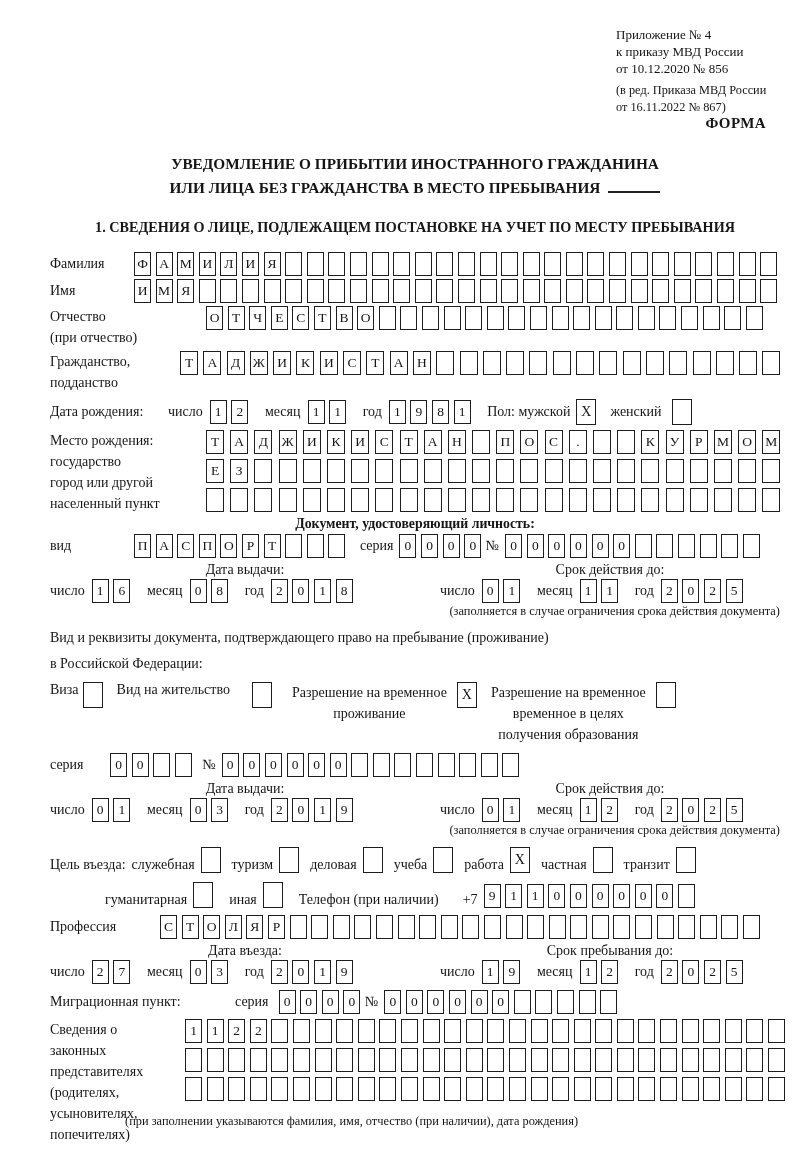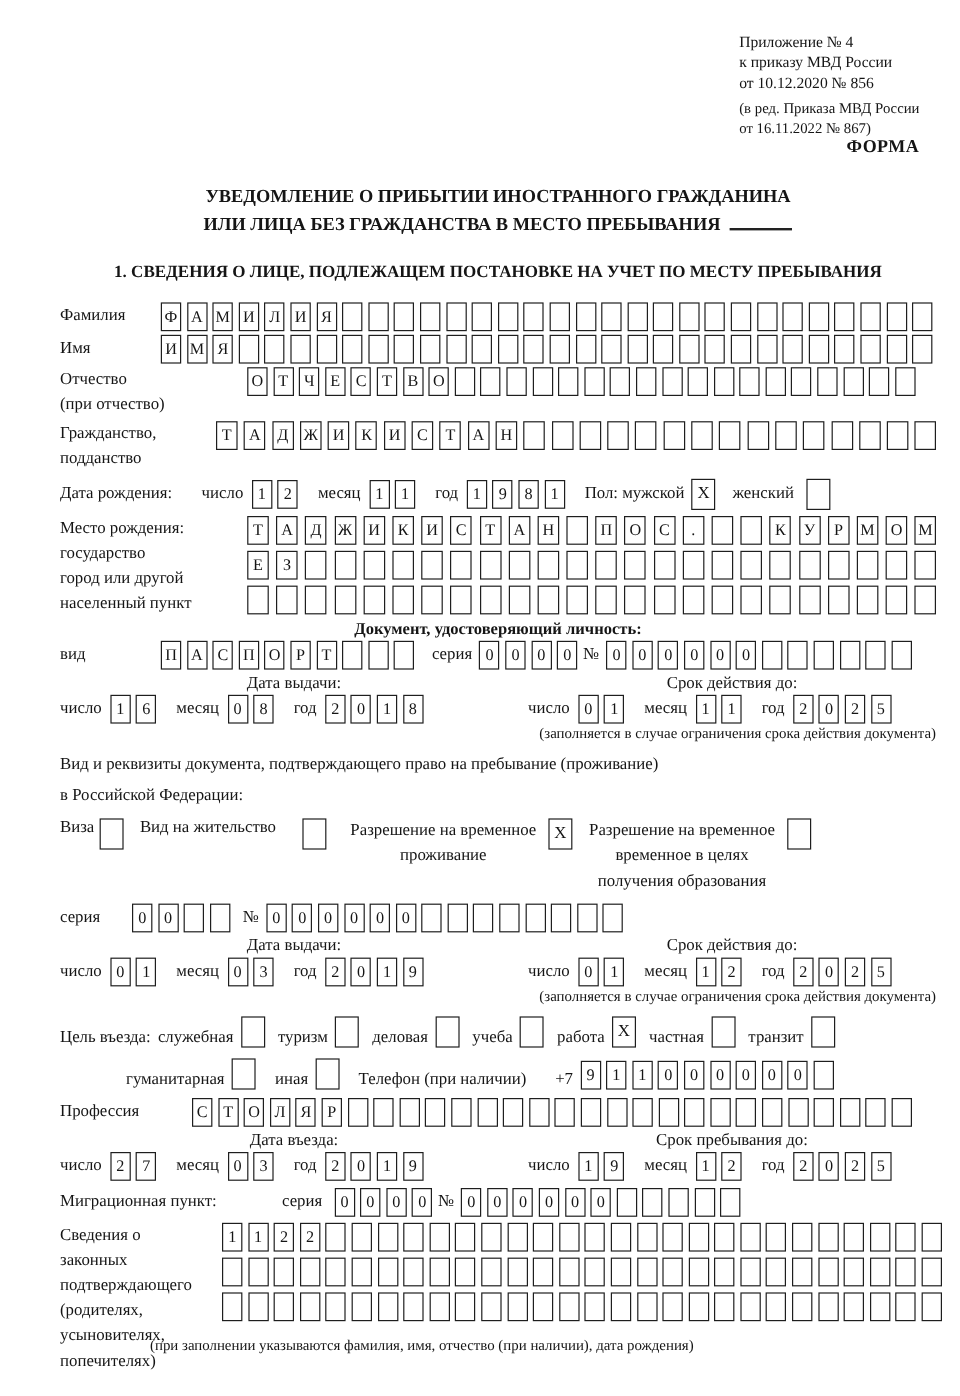--- a/index.html
+++ b/index.html
@@ -706,21 +706,21 @@
         <span class="cell"></span>
         <span class="cell"></span>
         <span class="cell"></span>
       </span>
   </div>
 
   <div class="frow-top" style="margin-top:5px;">
     <span class="lstack w135">
       <span>Сведения о</span>
       <span>законных</span>
-      <span>подтверждающего</span>
+      <span>представителях</span>
       <span>(родителях,</span>
       <span>усыновителях,</span>
       <span>попечителях)</span>
     </span>
     <span class="cellcol">
       <span class="cells">
           <span class="cell">1</span>
           <span class="cell">1</span>
           <span class="cell">2</span>
           <span class="cell">2</span>

